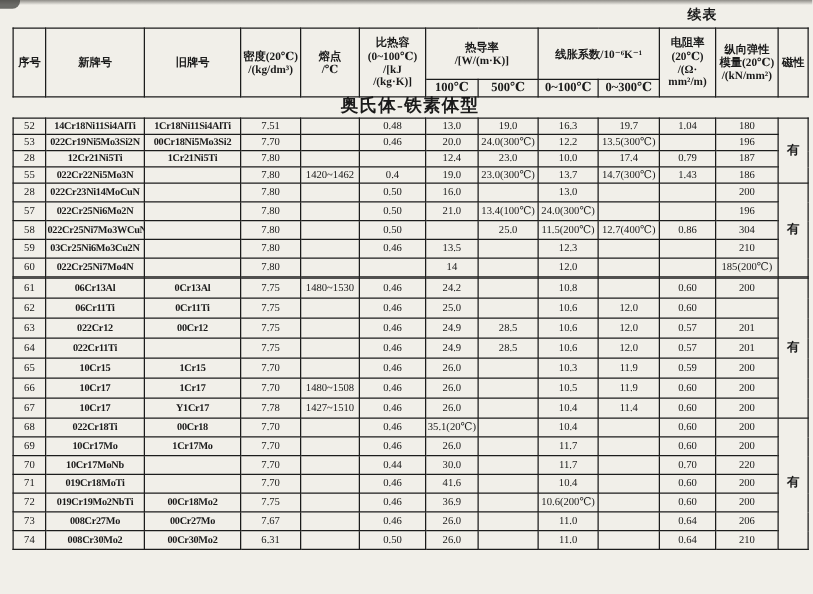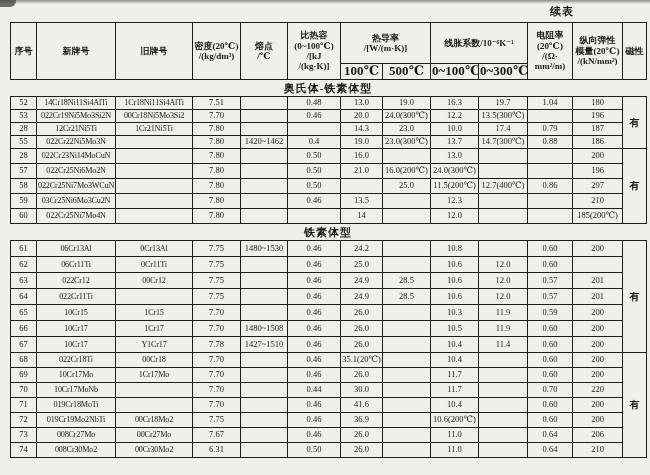--- a/index.html
+++ b/index.html
@@ -30,28 +30,28 @@
   }
   td,th{
     border:1px solid #1c1c1c;
     text-align:center;vertical-align:middle;
     font-size:8.5px;line-height:1.15;
     padding:0 1px;white-space:nowrap;overflow:hidden;
     font-weight:normal;
   }
   table{border:1.5px solid #141414;}
   thead th{white-space:pre-line;font-size:9px;font-weight:bold;}
-  th.sub{font-size:13px;height:13px;}
+  th.sub{font-size:10px;height:13px;}
   th.main{height:40px;}
-  .c-grade{font-size:8.2px;letter-spacing:-0.2px;}
+  .c-grade{font-size:8.2px;letter-spacing:-0.2px;font-weight:bold;}
   .c-no{font-size:8.5px;}
   .c-mag{font-size:10px;font-weight:bold;}
   .band{
     width:636px;height:16px;line-height:16px;
-    text-align:center;font-size:11px;font-weight:bold;
+    text-align:center;font-size:14px;font-weight:bold;
     letter-spacing:1px;
   }
   
   tr.s0.g0 td{height:12px;}
   tr.s0.g1 td{height:14px;}
   tr.s1.g0 td{height:15px;}
   tr.s1.g1 td{height:14px;}
 </style>
 </head>
 <body>
@@ -161,39 +161,39 @@
             <td></td>
             <td>196</td>
           </tr>
           <tr class="s0 g0">
             <td class="c-no">28</td>
             <td class="c-grade">12Cr21Ni5Ti</td>
             <td class="c-grade">1Cr21Ni5Ti</td>
             <td>7.80</td>
             <td></td>
             <td></td>
-            <td>14.3</td>
+            <td>12.4</td>
             <td>23.0</td>
             <td>10.0</td>
             <td>17.4</td>
             <td>0.79</td>
             <td>187</td>
           </tr>
           <tr class="s0 g0">
             <td class="c-no">55</td>
             <td class="c-grade">022Cr22Ni5Mo3N</td>
             <td class="c-grade"></td>
             <td>7.80</td>
             <td>1420~1462</td>
             <td>0.4</td>
             <td>19.0</td>
             <td>23.0(300℃)</td>
             <td>13.7</td>
             <td>14.7(300℃)</td>
-            <td>0.88</td>
+            <td>1.43</td>
             <td>186</td>
           </tr>
           <tr class="s0 g1">
             <td class="c-no">28</td>
             <td class="c-grade">022Cr23Ni14MoCuN</td>
             <td class="c-grade"></td>
             <td>7.80</td>
             <td></td>
             <td>0.50</td>
             <td>16.0</td>
@@ -205,39 +205,39 @@
             <td rowspan="5" class="c-mag">有</td>
           </tr>
           <tr class="s0 g1">
             <td class="c-no">57</td>
             <td class="c-grade">022Cr25Ni6Mo2N</td>
             <td class="c-grade"></td>
             <td>7.80</td>
             <td></td>
             <td>0.50</td>
             <td>21.0</td>
-            <td>16.0(200℃)</td>
+            <td>13.4(100℃)</td>
             <td>24.0(300℃)</td>
             <td></td>
             <td></td>
             <td>196</td>
           </tr>
           <tr class="s0 g1">
             <td class="c-no">58</td>
             <td class="c-grade">022Cr25Ni7Mo3WCuN</td>
             <td class="c-grade"></td>
             <td>7.80</td>
             <td></td>
             <td>0.50</td>
             <td></td>
             <td>25.0</td>
             <td>11.5(200℃)</td>
             <td>12.7(400℃)</td>
             <td>0.86</td>
-            <td>297</td>
+            <td>304</td>
           </tr>
           <tr class="s0 g1">
             <td class="c-no">59</td>
             <td class="c-grade">03Cr25Ni6Mo3Cu2N</td>
             <td class="c-grade"></td>
             <td>7.80</td>
             <td></td>
             <td>0.46</td>
             <td>13.5</td>
             <td></td>
@@ -256,21 +256,20 @@
             <td>14</td>
             <td></td>
             <td>12.0</td>
             <td></td>
             <td></td>
             <td>185(200℃)</td>
           </tr>
         </tbody>
     </table>
 
-    <div class="band">铁素体型</div>
 
     <table>
       <colgroup>
         <col style="width:26px">
           <col style="width:79px">
           <col style="width:77px">
         <col style="width:48px">
           <col style="width:47px">
           <col style="width:53px">
         <col style="width:42px">

